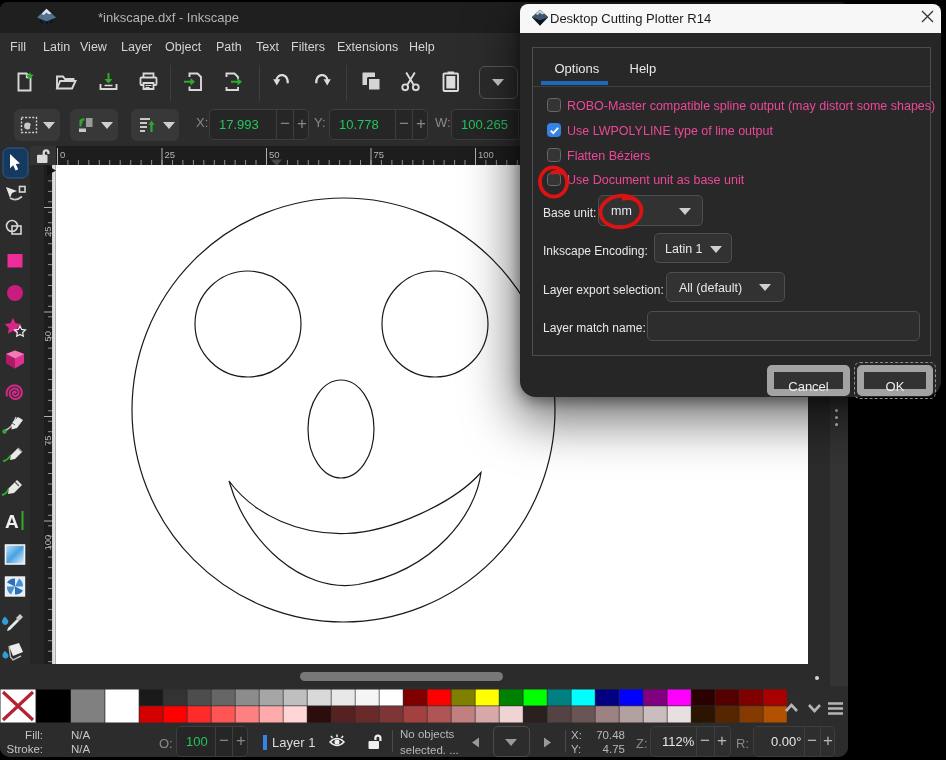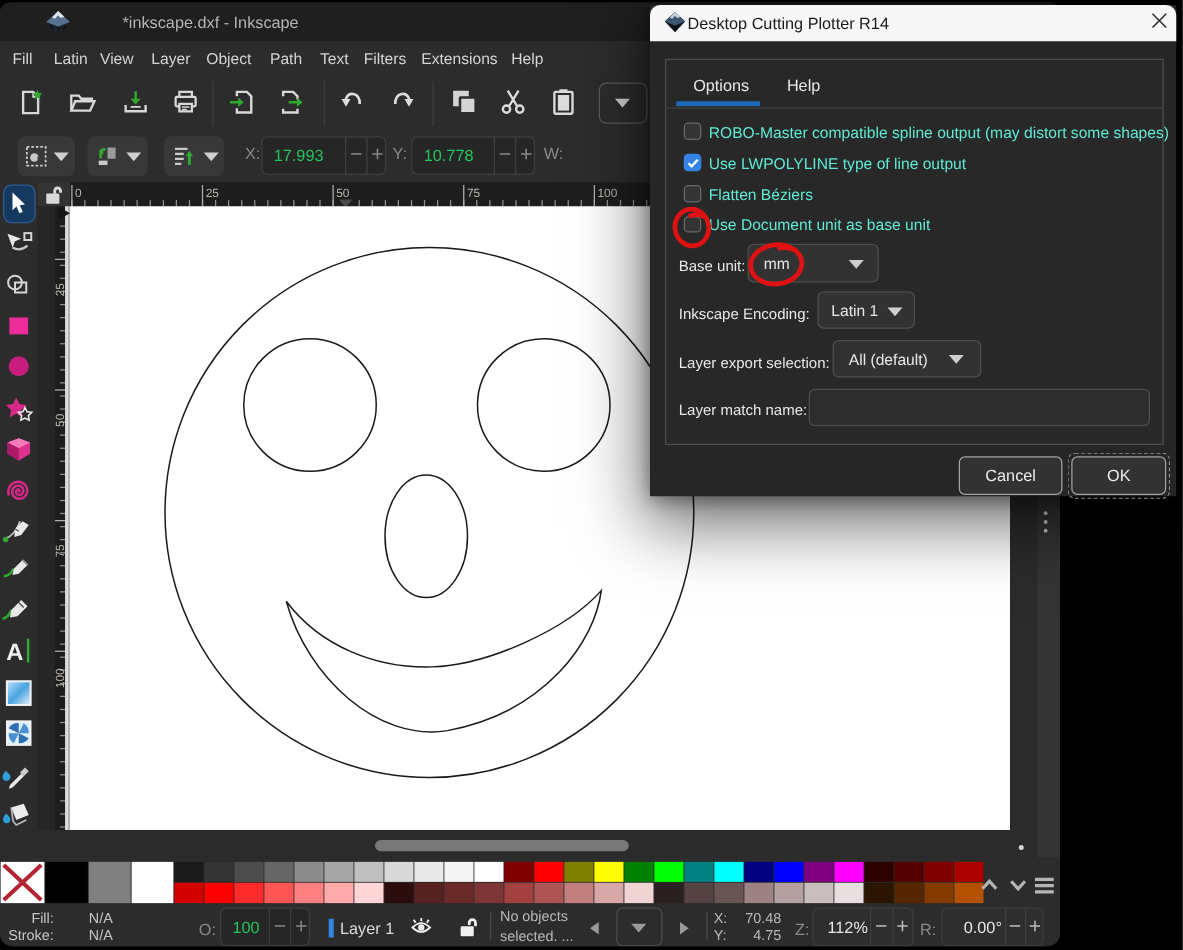--- a/index.html
+++ b/index.html
@@ -33,33 +33,33 @@
   #hscrollarea { position:absolute; left:56px; top:662px; width:752px; height:22px; background:#2b2b2b; }
   #hthumb { position:absolute; left:244px; top:8px; width:203px; height:9px; background:#787878; border-radius:4.5px; }
   #vscrollarea { position:absolute; left:808px; top:144px; width:22px; height:540px; background:#2b2b2b; }
   #snapbar { position:absolute; left:830px; top:144px; width:18px; height:540px; background:#343434; }
   #corner-bl { position:absolute; left:0; top:662px; width:56px; height:22px; background:#2b2b2b; }
   
   #palette { position:absolute; left:0; top:684px; width:100%; height:38px; background:#2c2c2c; }
   
   #statusbar { position:absolute; left:0; top:722px; width:100%; height:35px; background:#2c2c2c; font-size:11.5px; color:#c6c6c6; }
   
-  #dialog { position:absolute; left:520px; top:4px; width:421px; height:393px; border-radius:0;
+  #dialog { position:absolute; left:520px; top:4px; width:421px; height:393px; border-radius:16px;
      background:#262626; box-shadow:0 18px 50px 6px rgba(0,0,0,.55), 0 4px 14px rgba(0,0,0,.4); }
   #dtitle { position:absolute; left:0; top:0; width:100%; height:29px; background:#f7f7f7; border-radius:8px 8px 0 0; }
   #dtitle .dtext { position:absolute; left:30px; top:7px; font-size:13px; color:#1b1b1b; }
   #dframe { position:absolute; left:11.5px; top:43px; width:399px; height:309px; border:1px solid #4d4d4d; background:#282828; }
   .cbrow { position:absolute; left:27px; }
   .cbox { position:absolute; left:0; top:0; width:13.5px; height:13.5px; border:1.5px solid #696969; border-radius:3.5px; background:#343434; }
-  .cblabel { position:absolute; left:20px; top:0.5px; font-size:12.5px; color:#5eead4; white-space:nowrap; }
+  .cblabel { position:absolute; left:20px; top:0.5px; font-size:12.5px; color:#ec4899; white-space:nowrap; }
   .dlabel { position:absolute; font-size:12px; color:#e8e8e8; white-space:nowrap; }
   .dropdown { position:absolute; background:#323232; border:1px solid #4e4e4e; border-radius:5px; }
   .dropdown .dtxt { position:absolute; font-size:12.5px; color:#e8e8e8; top:8px; }
   .darrow { position:absolute; width:0; height:0; border-left:6px solid transparent; border-right:6px solid transparent; border-top:7px solid #cfcfcf; }
-  .dbtn { position:absolute; width:83px; height:31px; background:#323232; border:1px solid #a3a3a3; border-radius:5px;
+  .dbtn { position:absolute; width:83px; height:31px; background:#323232; border:7px solid #a3a3a3; border-radius:5px;
      font-size:13px; color:#ededed; text-align:center; line-height:29px; }
 </style>
 </head>
 <body>
 <div id="stage">
   <div id="win">
     <div id="titlebar">
       <svg class="abs" style="left:36px;top:6px" width="21" height="21" viewBox="0 0 21 21">
         <path d="M10.5 0.8 L20 9.6 L10.5 19.5 L1 9.6 Z" fill="#1b2430"></path>
         <path d="M10.5 0.8 L20 9.6 L10.5 13.2 L1 9.6 Z" fill="#55718e"></path>
@@ -177,20 +177,27 @@
       </div>
       <div class="elabel" style="left:314px;top:12px;position:absolute">Y:</div>
       <div class="entry" style="left:329px;top:6px;width:99px;height:31px">
         <div class="etext">10.778</div>
         <div class="esep" style="left:65px"></div>
           <div class="esep" style="left:82px"></div>
         <div class="mp" style="left:69px">−</div>
           <div class="mp" style="left:86px">+</div>
       </div>
       <div class="elabel" style="left:435px;top:12px;position:absolute">W:</div>
+      <div class="entry" style="left:451px;top:6px;width:100px;height:31px">
+        <div class="etext">100.265</div>
+        <div class="esep" style="left:66px"></div>
+          <div class="esep" style="left:83px"></div>
+        <div class="mp" style="left:70px">−</div>
+          <div class="mp" style="left:87px">+</div>
+      </div>
     </div>
     <div id="toolbox">
       <svg width="30" height="540" viewBox="0 0 30 540">
         <rect x="3" y="2" width="25" height="30" rx="6" fill="#16395f" stroke="#2c5c93" stroke-width="1"></rect>
         <path d="M10 8 l10 9.5 -4.2.6 2.4 5.2 -2.6 1.2 -2.4-5.3 -3.2 3 z" fill="#fff"></path>
         <g transform="translate(0,36)">
           <path d="M6 5 l11 4 -5 2 -2 5 z" fill="#e8e8e8"></path>
           <path d="M10 16 c4 2.5 8 2 12-1.5" stroke="#c9c9c9" fill="none" stroke-width="1.7"></path>
           <rect x="19.5" y="4.5" width="5.5" height="5.5" fill="#2c2c2c" stroke="#d6d6d6" stroke-width="1.6"></rect>
         </g>

